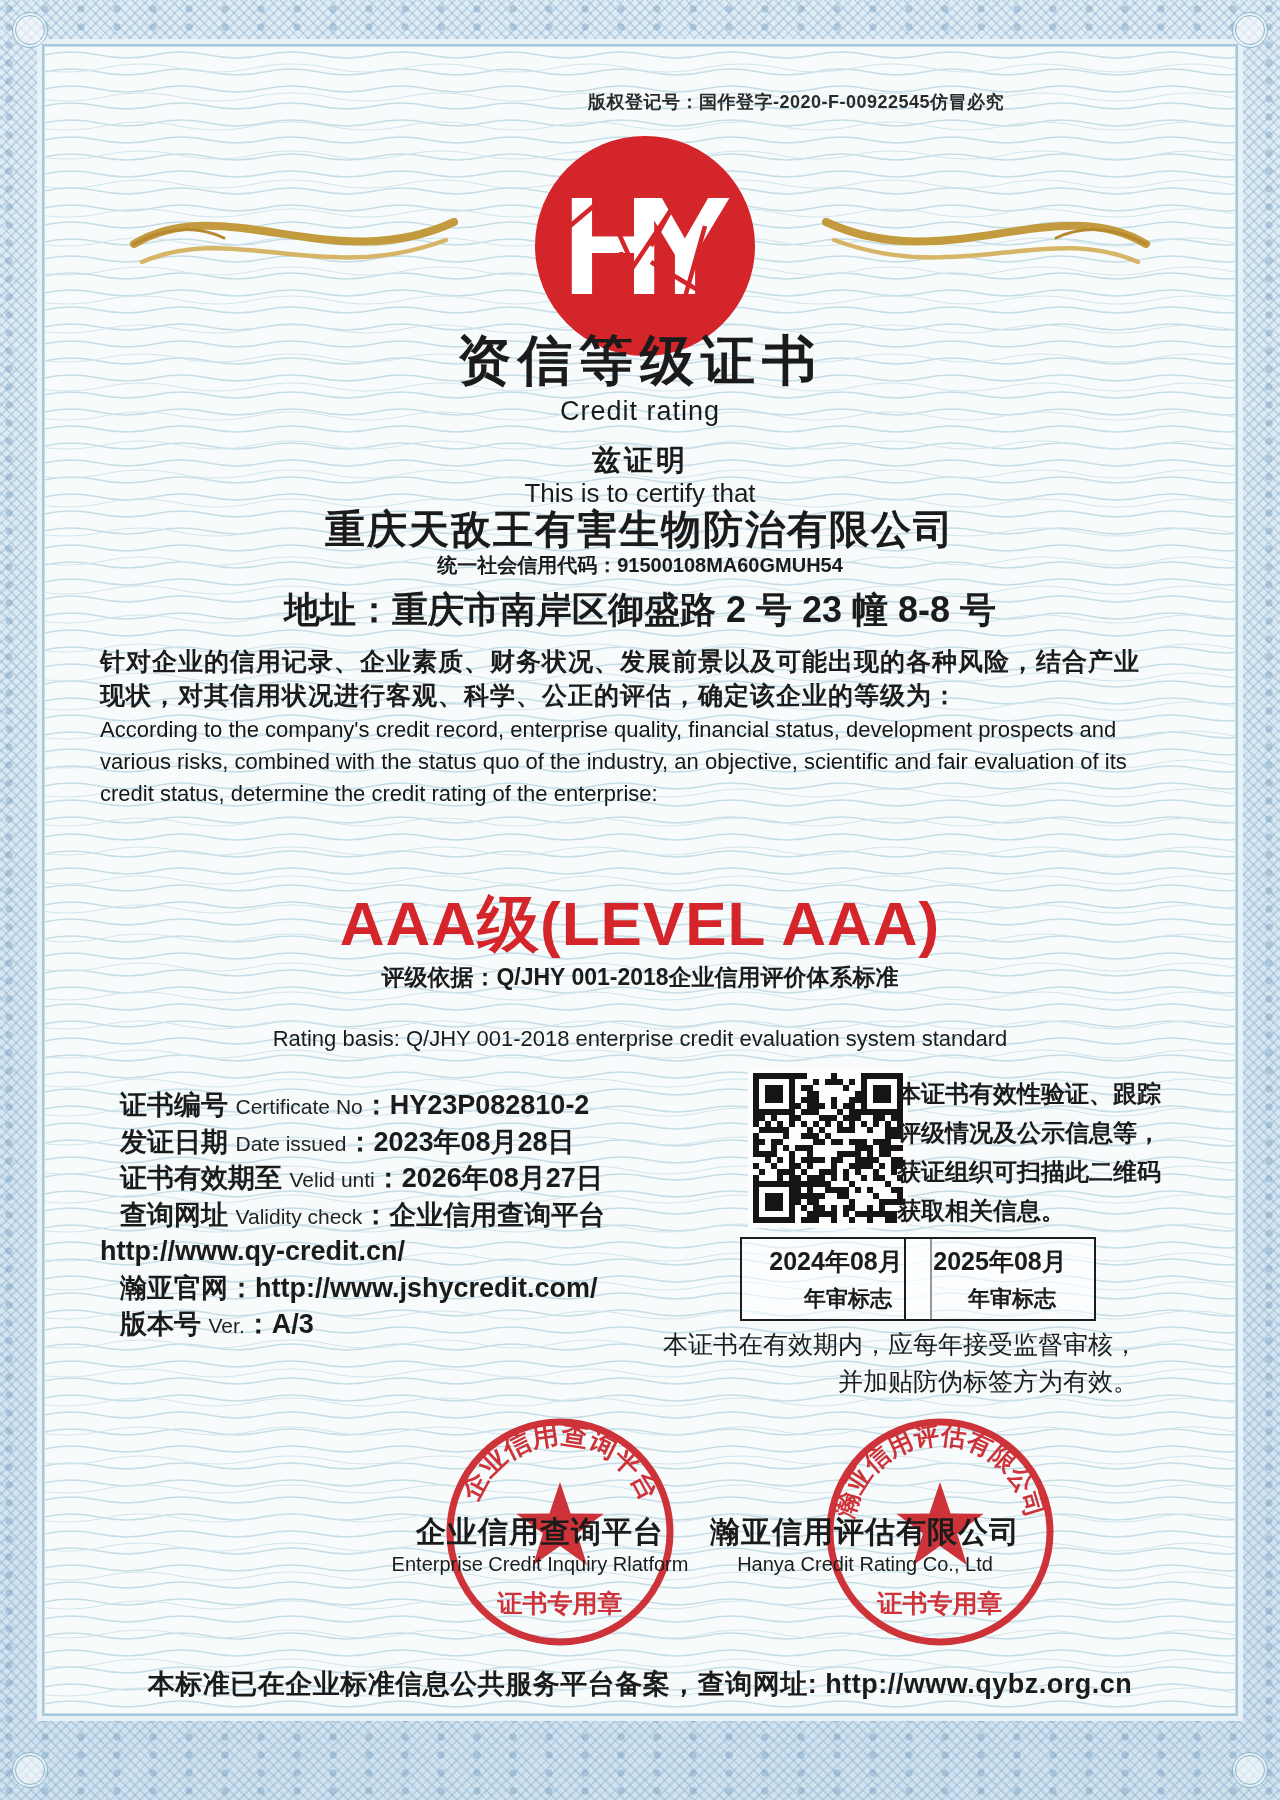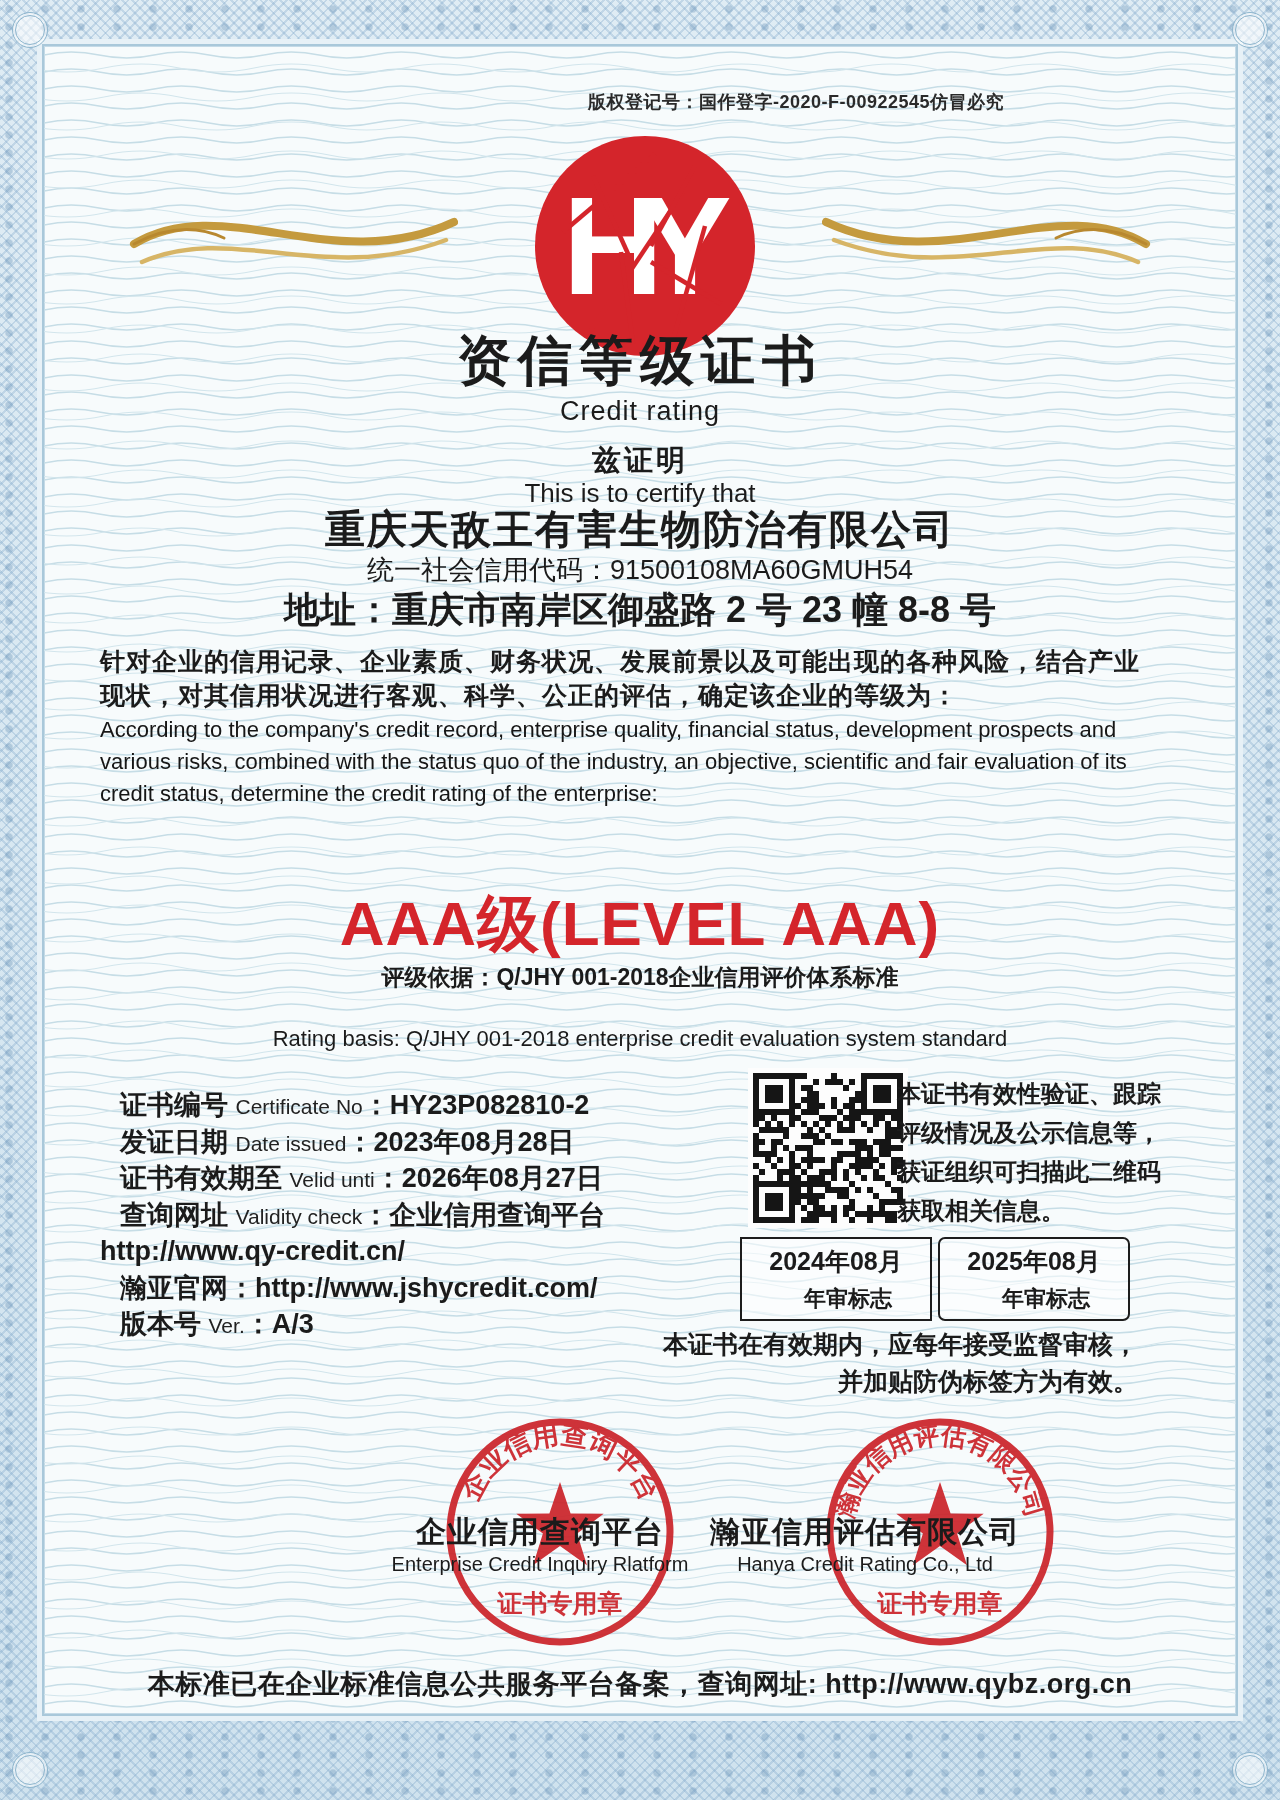--- a/index.html
+++ b/index.html
@@ -26,21 +26,21 @@
   .logo{left:533px;top:134px;}
   .flourish{top:182px;}
   .fl-l{left:128px;}
   .fl-r{left:822px;transform:scaleX(-1);}
 
   .title-zh{top:325px;font-size:54px;font-weight:800;letter-spacing:7px;}
   .title-en{top:396px;font-size:27px;font-weight:500;letter-spacing:1px;}
   .certify-zh{top:441px;font-size:29px;font-weight:600;letter-spacing:3px;}
   .certify-en{top:478px;font-size:26px;}
   .company{top:502px;font-size:40px;font-weight:800;letter-spacing:2px;}
-  .code-line{top:552px;font-size:27px;font-weight:400;}
+  .code-line{top:552px;font-size:20px;font-weight:700;}
   .addr-line{top:586px;font-size:36px;font-weight:600;}
 
   .stmt{left:100px;width:1085px;}
   .stmt-zh1{top:645px;font-size:25px;font-weight:600;letter-spacing:1px;}
   .stmt-zh2{top:679px;font-size:25px;font-weight:600;letter-spacing:1px;}
   .stmt-en{top:714px;font-size:22px;line-height:32px;color:#161616;}
 
   .rating{top:882px;font-size:62px;font-weight:800;color:#d4252b;letter-spacing:1px;}
   .basis-zh{top:962px;font-size:23px;font-weight:600;}
   .basis-en{top:991px;font-size:22px;margin-top:35px;}
@@ -53,23 +53,23 @@
 
   .qr{left:748px;top:1068px;display:grid;grid-template-columns:repeat(25,6px);grid-auto-rows:6px;padding:5px;background:#fdfdfd;}
   .qr span.d{background:#151515;}
   .qrnote{left:897px;top:1074px;width:260px;}
   .qrnote div{font-size:24px;font-weight:600;line-height:39px;white-space:nowrap;}
 
   .abox{top:1237px;width:188px;height:80px;border:2px solid #1d1d1d;background:rgba(255,255,255,.55);
         display:flex;flex-direction:column;align-items:center;justify-content:center;gap:6px;}
   .abox .l1{font-size:25px;font-weight:600;}
   .abox .l2{font-size:22px;font-weight:600;margin-left:24px;}
-  .abox1{left:740px;} .abox2{left:938px;border-radius:7px;}
+  .abox1{left:740px;} .abox2{left:904px;}
   .audit-note{left:640px;top:1326px;width:498px;text-align:right;}
-  .audit-note div{font-size:25px;font-weight:700;line-height:37px;}
+  .audit-note div{font-size:25px;font-weight:400;line-height:37px;}
 
   .seal{opacity:.92;}
   .seal-l{left:435px;top:1407px;}
   .seal-r{left:815px;top:1407px;}
   .org-zh{top:1512px;font-size:30px;font-weight:800;text-align:center;letter-spacing:1px;}
   .org-en{top:1553px;font-size:20px;font-weight:500;text-align:center;}
   .org-l-zh{left:390px;width:300px;} .org-l-en{left:360px;width:360px;}
   .org-r-zh{left:705px;width:320px;} .org-r-en{left:715px;width:300px;}
 
   .footer{top:1666px;font-size:27px;font-weight:600;letter-spacing:.5px;}

